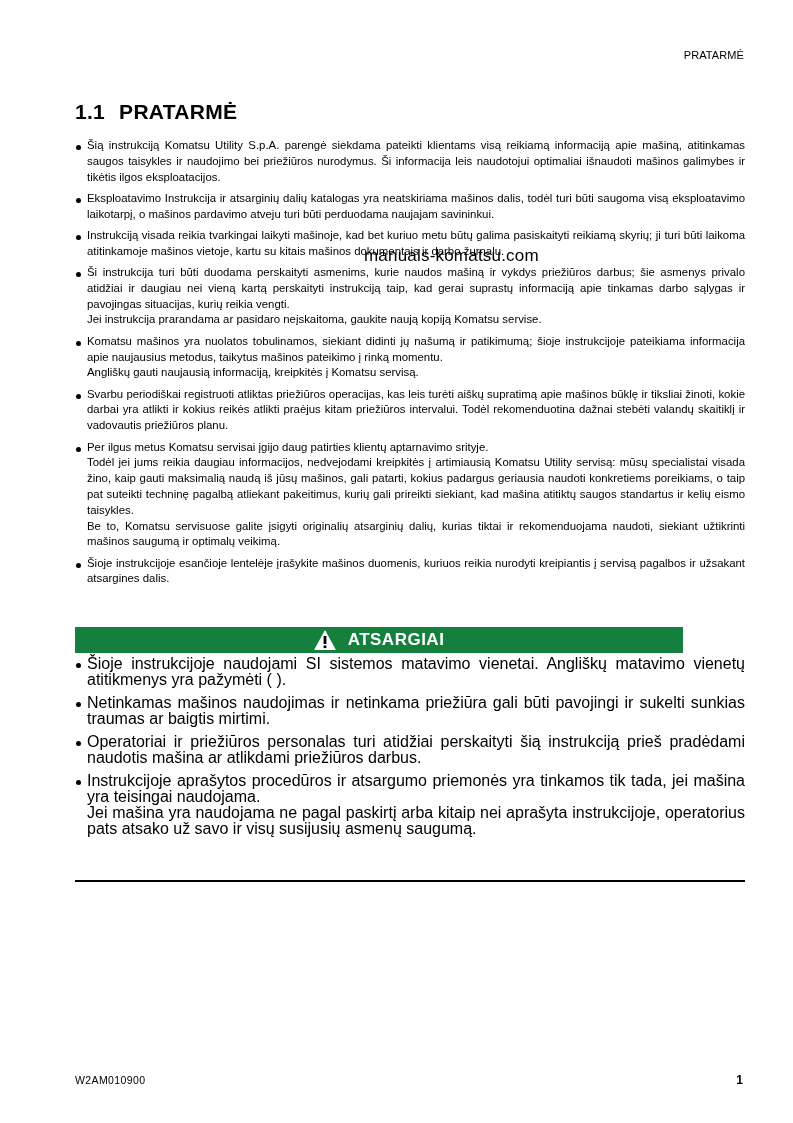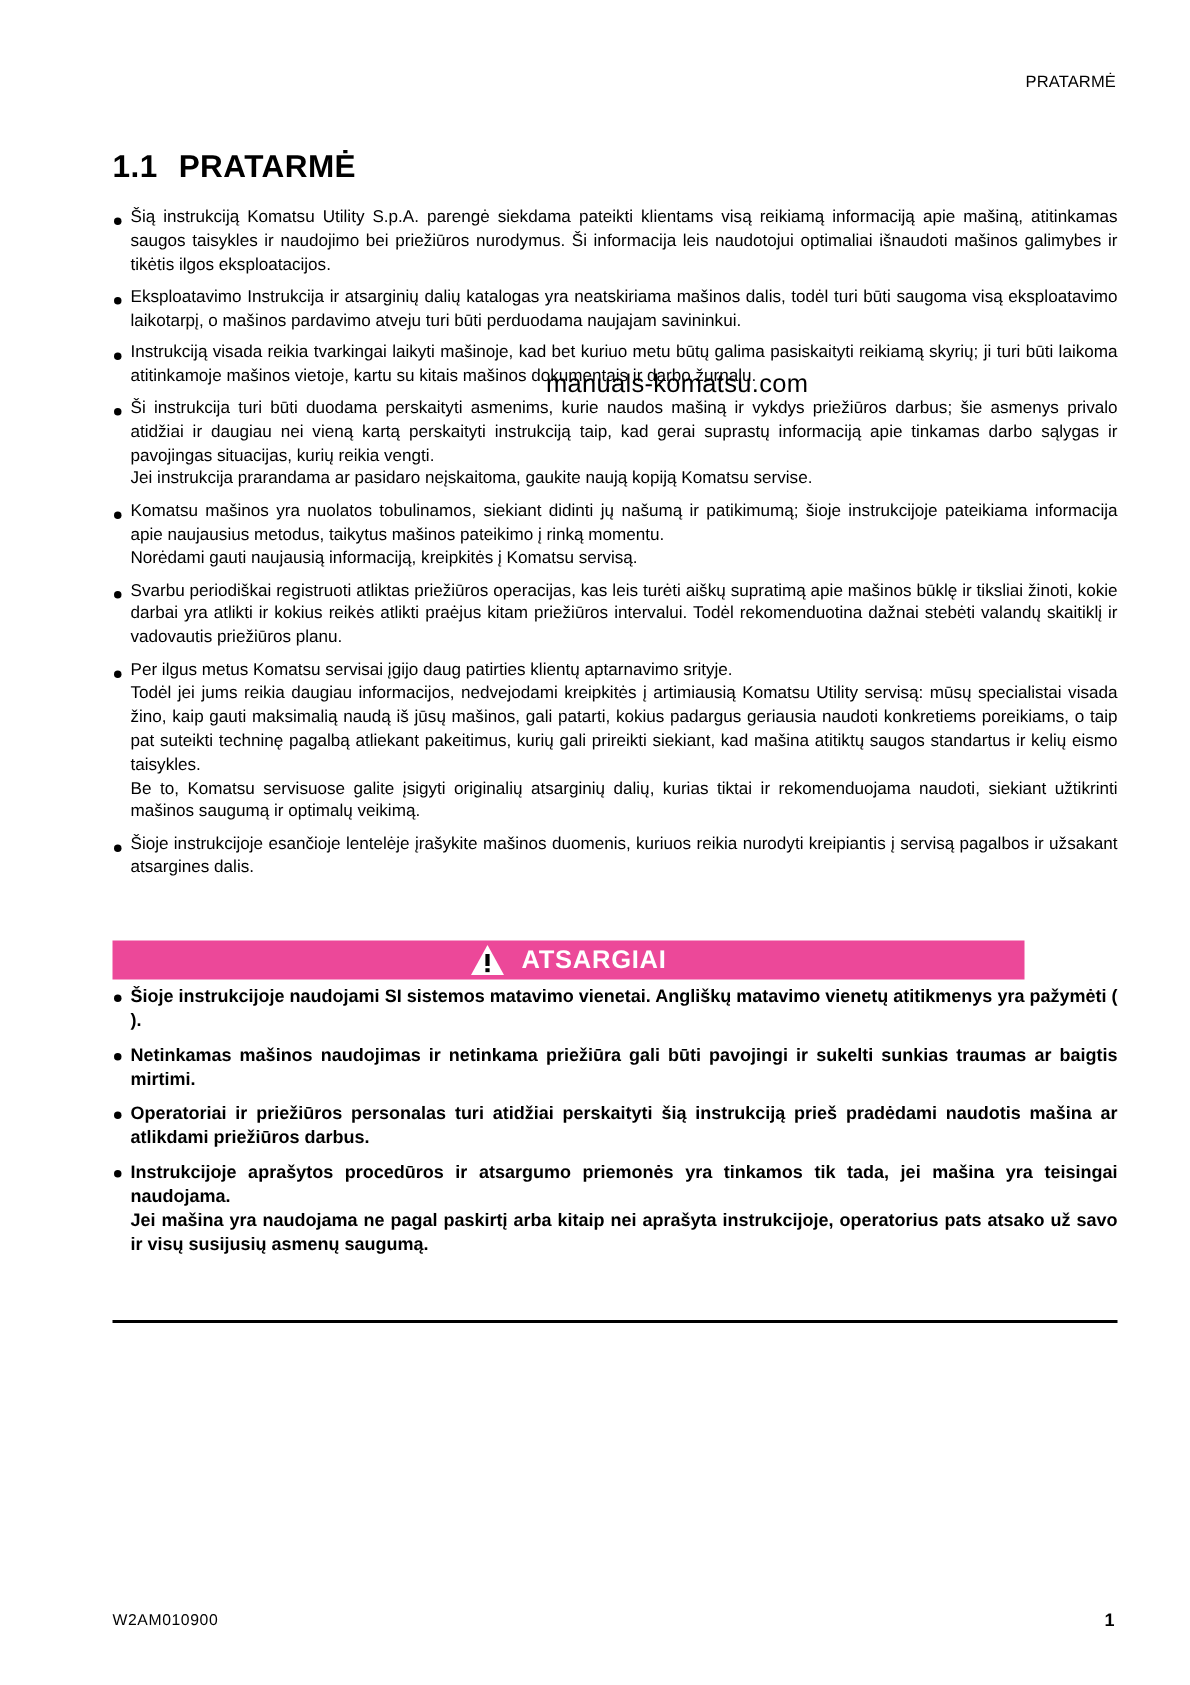--- a/index.html
+++ b/index.html
@@ -26,30 +26,30 @@
     font-size: 11.4px; line-height: 15.8px; text-align: justify;
     margin-bottom: 5.5px;
   }
   ul.bullets li::before {
     content: ""; position: absolute; left: 1px; top: 7px;
     width: 5px; height: 5px; border-radius: 50%; background: #000;
   }
   ul.bullets li .para { display: block; }
   .warning-banner {
     position: absolute; left: 75px; top: 627px; width: 608px; height: 26px;
-    background: #ec4899; color: #fff;
+    background: #15803d; color: #fff;
     display: flex; align-items: center; justify-content: center;
     font-size: 17px; font-weight: bold; letter-spacing: 0.5px;
   }
   .warning-banner svg { margin-right: 12px; }
   .warning-content {
     position: absolute; left: 75px; top: 656px; width: 670px;
   }
   .warning-content ul.bullets li {
-    font-weight: bold; font-size: 12px; line-height: 16px; margin-bottom: 7px;
+    font-weight: normal; font-size: 16px; line-height: 16px; margin-bottom: 7px;
   }
   .bottom-rule {
     position: absolute; left: 75px; top: 880px; width: 670px; height: 2px; background: #000;
   }
   .watermark {
     position: absolute; left: 364px; top: 246px;
     font-size: 17px; color: #000; letter-spacing: 0.2px;
     background: transparent;
   }
   .footer-code {
@@ -78,21 +78,21 @@
     </li>
     <li>
       <span class="para">Instrukciją visada reikia tvarkingai laikyti mašinoje, kad bet kuriuo metu būtų galima pasiskaityti reikiamą skyrių; ji turi būti laikoma atitinkamoje mašinos vietoje, kartu su kitais mašinos dokumentais ir darbo žurnalu.</span>
     </li>
     <li>
       <span class="para">Ši instrukcija turi būti duodama perskaityti asmenims, kurie naudos mašiną ir vykdys priežiūros darbus; šie asmenys privalo atidžiai ir daugiau nei vieną kartą perskaityti instrukciją taip, kad gerai suprastų informaciją apie tinkamas darbo sąlygas ir pavojingas situacijas, kurių reikia vengti.</span>
       <span class="para">Jei instrukcija prarandama ar pasidaro neįskaitoma, gaukite naują kopiją Komatsu servise.</span>
     </li>
     <li>
       <span class="para">Komatsu mašinos yra nuolatos tobulinamos, siekiant didinti jų našumą ir patikimumą; šioje instrukcijoje pateikiama informacija apie naujausius metodus, taikytus mašinos pateikimo į rinką momentu.</span>
-      <span class="para">Norėdami gauti naujausią informaciją, kreipkitės į Komatsu servisą.</span>
+      <span class="para">Angliškų gauti naujausią informaciją, kreipkitės į Komatsu servisą.</span>
     </li>
     <li>
       <span class="para">Svarbu periodiškai registruoti atliktas priežiūros operacijas, kas leis turėti aiškų supratimą apie mašinos būklę ir tiksliai žinoti, kokie darbai yra atlikti ir kokius reikės atlikti praėjus kitam priežiūros intervalui. Todėl rekomenduotina dažnai stebėti valandų skaitiklį ir vadovautis priežiūros planu.</span>
     </li>
     <li>
       <span class="para">Per ilgus metus Komatsu servisai įgijo daug patirties klientų aptarnavimo srityje.</span>
       <span class="para">Todėl jei jums reikia daugiau informacijos, nedvejodami kreipkitės į artimiausią Komatsu Utility servisą: mūsų specialistai visada žino, kaip gauti maksimalią naudą iš jūsų mašinos, gali patarti, kokius padargus geriausia naudoti konkretiems poreikiams, o taip pat suteikti techninę pagalbą atliekant pakeitimus, kurių gali prireikti siekiant, kad mašina atitiktų saugos standartus ir kelių eismo taisykles.</span>
       <span class="para">Be to, Komatsu servisuose galite įsigyti originalių atsarginių dalių, kurias tiktai ir rekomenduojama naudoti, siekiant užtikrinti mašinos saugumą ir optimalų veikimą.</span>
     </li>
     <li>

